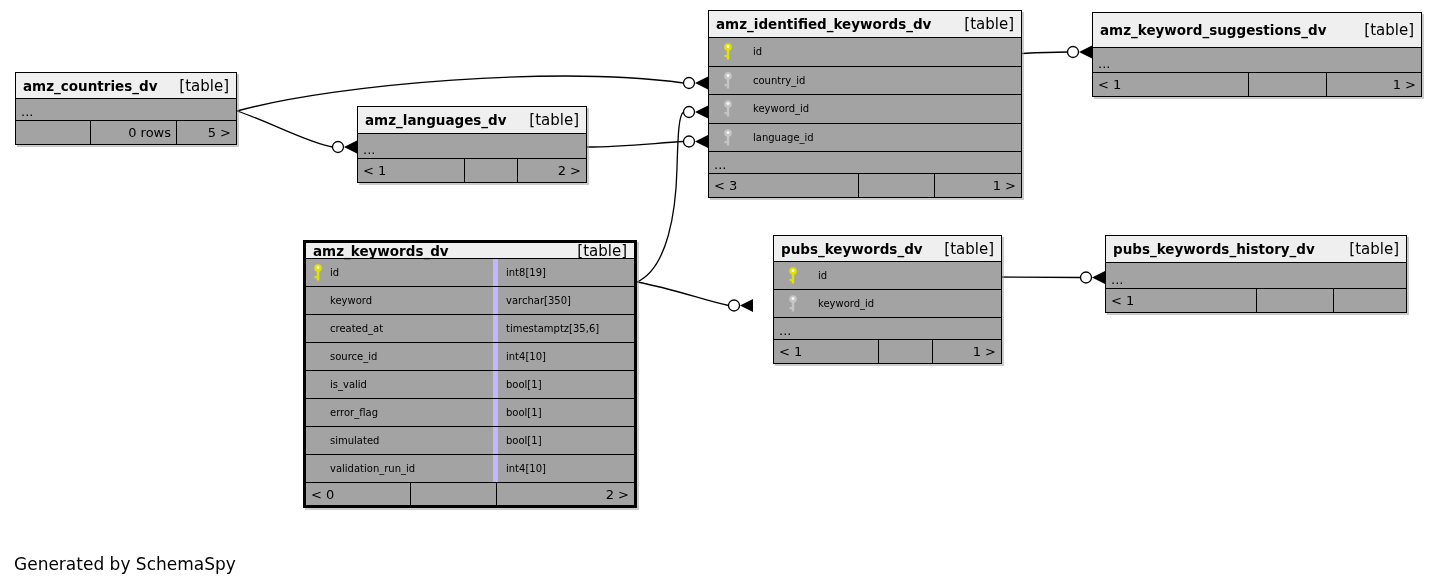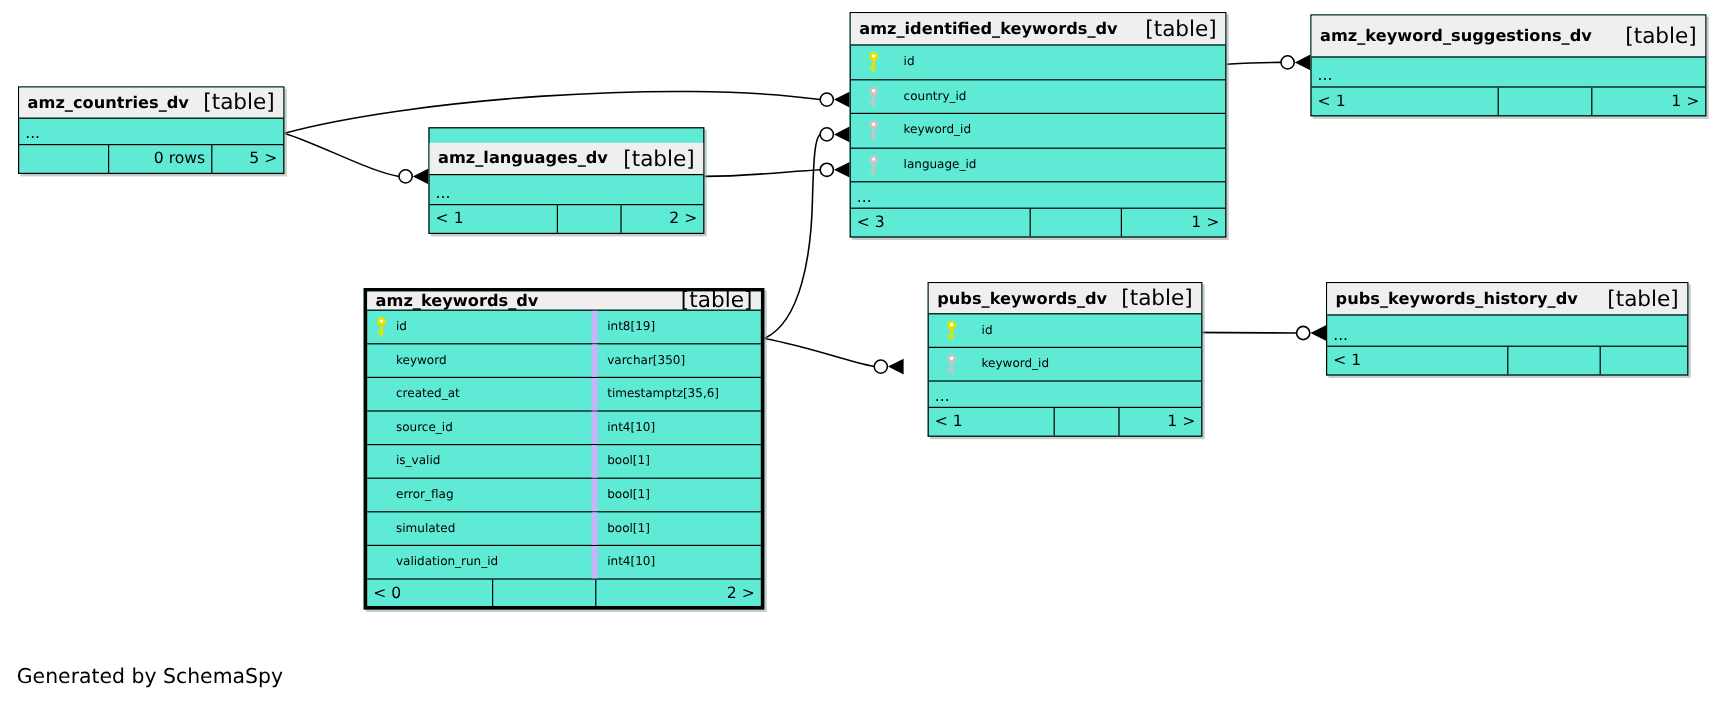--- a/index.html
+++ b/index.html
@@ -13,31 +13,31 @@
   }
   svg.rel-layer{position:absolute;left:0;top:0;z-index:0;}
   .rel{fill:none;stroke:#000;stroke-width:1.3;}
   .odot{fill:#fff;stroke:#000;stroke-width:1.3;}
   .crow{fill:#000;stroke:none;}
 
   .tbl{
     position:absolute;z-index:1;
     box-sizing:border-box;
     border:1.5px solid #000;
-    background:#5eead4;
+    background:#a3a3a3;
     box-shadow:2px 2px 0 rgba(160,160,160,.55);
   }
   .tbl > * + *{border-top:1px solid #000;}
   .hdr{
     box-sizing:border-box;
     display:flex;align-items:center;justify-content:space-between;
     background:#efefef;padding:0 7px;
   }
   .ttl{font-weight:bold;font-size:13.5px;white-space:nowrap;}
-  .tag{font-size:18px;white-space:nowrap;}
+  .tag{font-size:15px;white-space:nowrap;}
   .ell{
     box-sizing:border-box;display:flex;align-items:flex-end;
     font-size:13px;padding:0 0 3px 5px;line-height:10px;
   }
   .crowrow{box-sizing:border-box;display:flex;align-items:center;font-size:10px;}
   .kslot{box-sizing:border-box;width:44px;padding-left:14px;display:flex;align-items:center;}
   .cname{white-space:nowrap;}
   .ctype{
     box-sizing:border-box;align-self:stretch;display:flex;align-items:center;
     border-left:5px solid #c4b5fd;padding-left:8px;flex:1;white-space:nowrap;
@@ -46,21 +46,21 @@
   .fc{box-sizing:border-box;display:flex;align-items:center;padding:0 5px;white-space:nowrap;}
   .fc2,.fc3{border-left:1px solid #000;justify-content:flex-end;}
   .fc3{flex:1;}
 
   
   #t-countries{left:15px;top:72px;width:222px;}
   #t-countries .hdr{height:25px;} #t-countries .ell{height:22px;} #t-countries .ftr{height:24px;}
   #t-countries .fc1{width:74px;} #t-countries .fc2{width:86px;}
 
   #t-languages{left:357px;top:106px;width:230px;}
-  #t-languages .hdr{height:26px;margin-top:12px;} #t-languages .ell{height:25px;} #t-languages .ftr{height:24px;}
+  #t-languages .hdr{height:26px;} #t-languages .ell{height:25px;} #t-languages .ftr{height:24px;}
   #t-languages .fc1{width:106px;} #t-languages .fc2{width:53px;}
 
   #t-identified{left:708px;top:10px;width:314px;}
   #t-identified .hdr{height:26px;} #t-identified .crowrow{height:28.5px;}
   #t-identified .ell{height:22px;} #t-identified .ftr{height:24px;}
   #t-identified .fc1{width:149px;} #t-identified .fc2{width:76px;}
 
   #t-suggestions{left:1092px;top:12px;width:330px;}
   #t-suggestions .hdr{height:34px;} #t-suggestions .ell{height:25px;} #t-suggestions .ftr{height:24px;}
   #t-suggestions .fc1{width:155px;} #t-suggestions .fc2{width:78px;}

